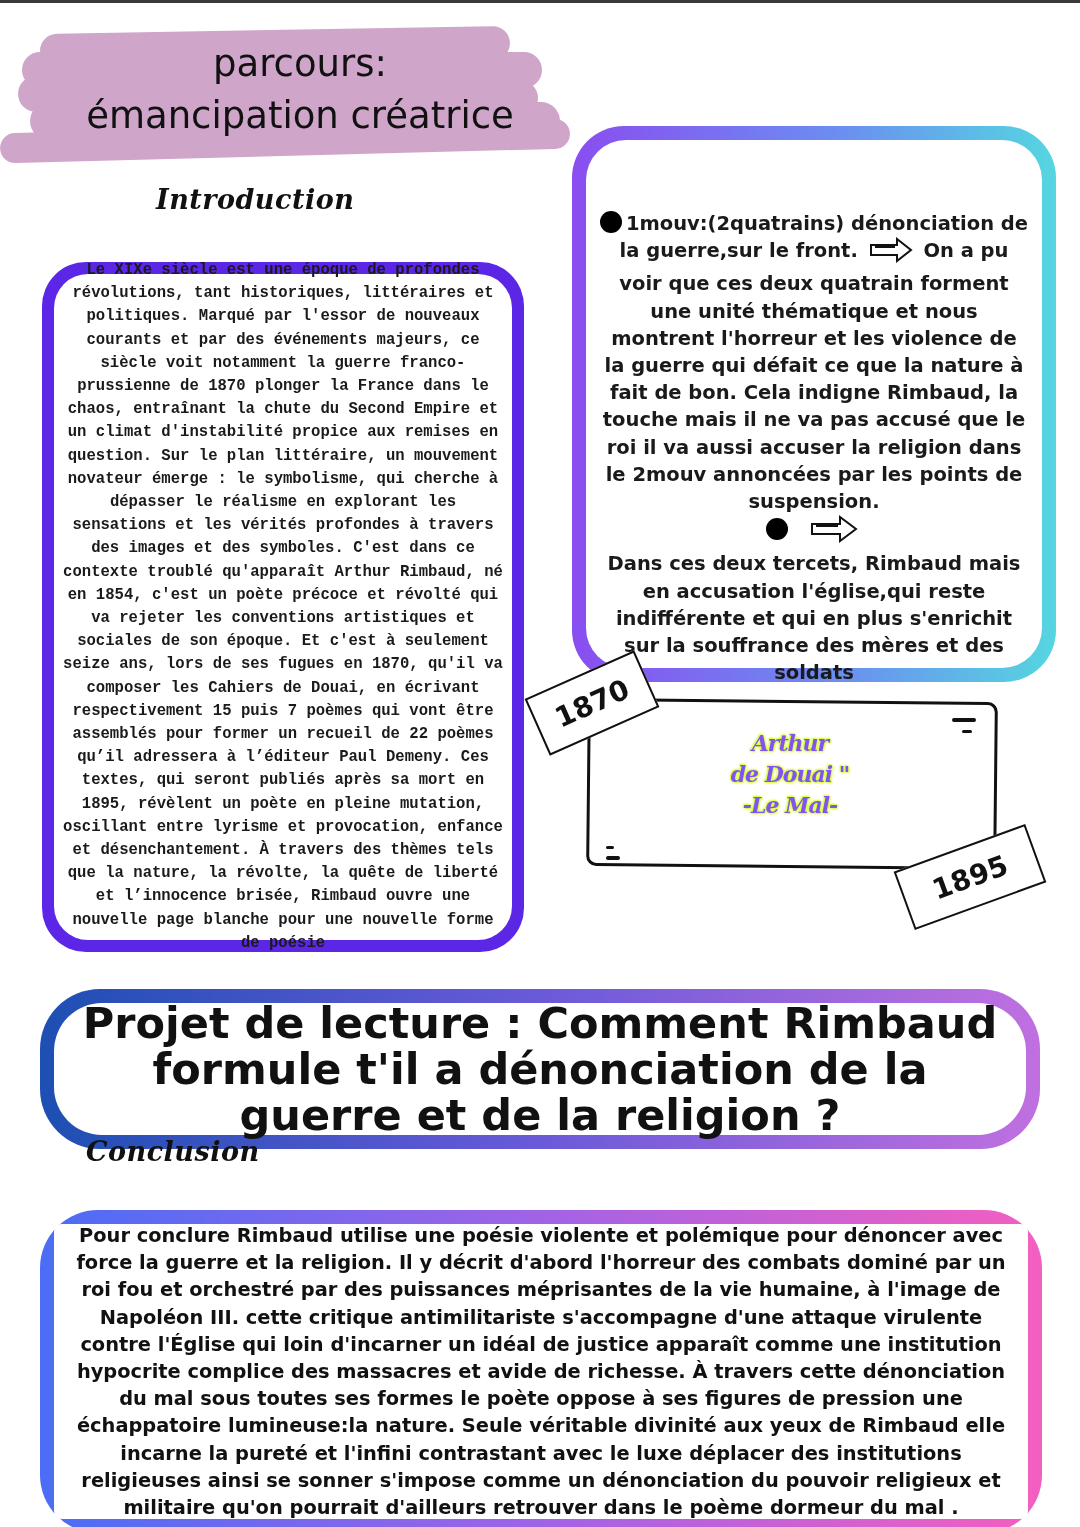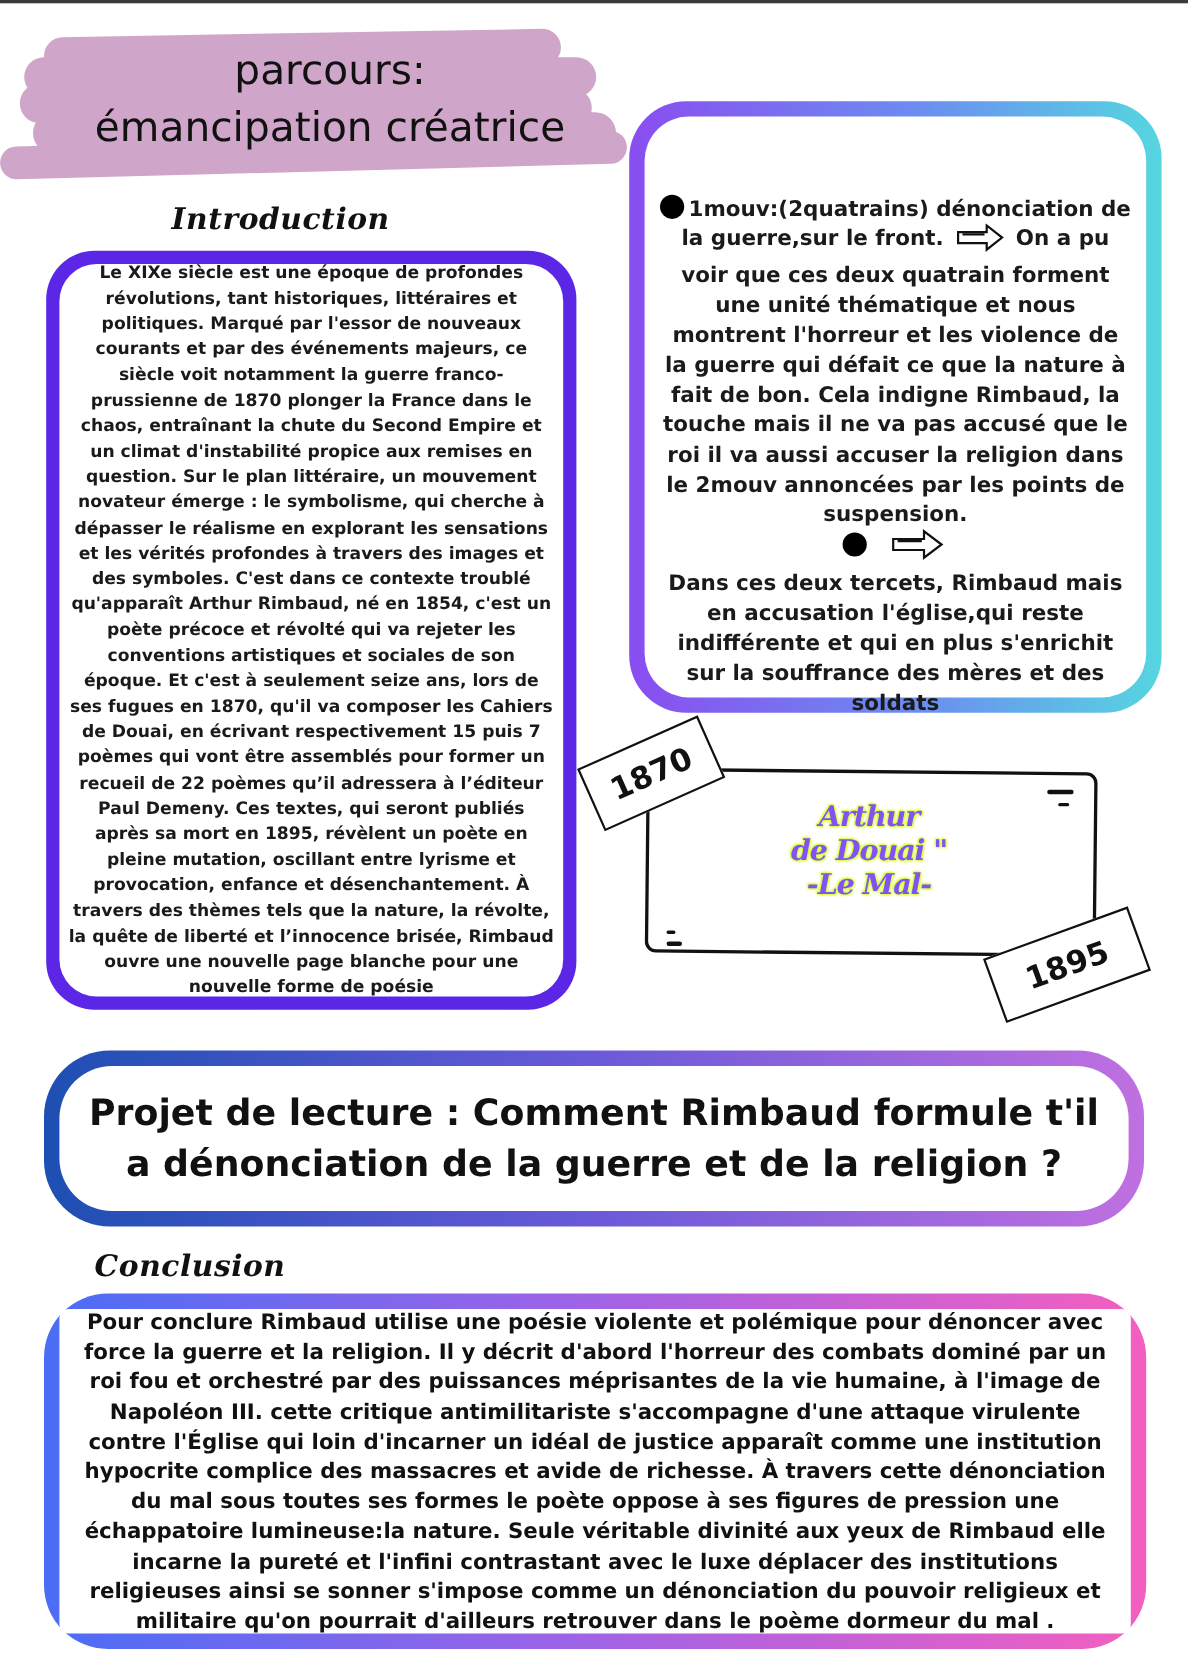--- a/index.html
+++ b/index.html
@@ -15,56 +15,56 @@
       position: absolute; left: 45px; top: 38px; width: 510px; text-align: center;
       font-family: "DejaVu Sans", sans-serif; font-weight: normal; font-size: 37px; line-height: 52px; color: #111;
     }
 
     .section-heading {
       position: absolute; font-family: "DejaVu Serif", serif; font-weight: bold; font-style: italic;
       font-size: 27px; color: #111; letter-spacing: 0.5px;
     }
 
     
-    .card { position: absolute; border-radius: 44px; padding: 12px; }
+    .card { position: absolute; border-radius: 44px; padding: 12px; margin-top: 34px; }
     .card .inner {
       width: 100%; height: 100%; background: #fff; border-radius: 34px;
       display: flex; align-items: center; justify-content: center; text-align: center;
     }
-    .card-intro { left: 42px; top: 228px; width: 482px; height: 690px; background: #5b26e6; }
+    .card-intro { left: 42px; top: 228px; width: 482px; height: 690px; background: #5b26e6; font-family: Liberation Mono, monospace; }
     .card-intro .inner { padding: 10px 8px; }
     .intro-text { font-size: 15.6px; line-height: 23.2px; font-weight: bold; color: #1a1a1a; }
 
     .card-mouv { left: 572px; top: 92px; width: 484px; height: 556px;
       background: linear-gradient(90deg, #8a4df0 0%, #6b8ef0 55%, #55d6e0 100%); border-radius: 52px; padding: 14px; }
     .card-mouv .inner { border-radius: 40px; padding: 18px 12px 60px; align-items: flex-start; padding-top: 70px; }
     .mouv-text { font-size: 19.5px; line-height: 27.2px; font-weight: bold; color: #1a1a1a; }
     .bullet { display: inline-block; width: 22px; height: 22px; border-radius: 50%; background: #000; vertical-align: -3px; margin-right: 4px; }
     .arrow { display: inline-block; vertical-align: -6px; margin: 0 4px; }
 
     
     .sticker-box { position: absolute; left: 587px; top: 700px; width: 410px; height: 168px;
       border: 3px solid #111; border-radius: 10px; transform: rotate(0.6deg); background: #fff; }
     .tape { position: absolute; background: #fff; border: 2.5px solid #111; display: flex; align-items: center; justify-content: center;
       font-weight: bold; font-size: 28px; color: #111; }
     .tape-1870 { left: 532px; top: 672px; width: 120px; height: 62px; transform: rotate(-24deg); }
     .tape-1895 { left: 900px; top: 846px; width: 140px; height: 62px; transform: rotate(-20deg); }
     .sticker-title {
       position: absolute; left: 600px; top: 728px; width: 380px; text-align: center;
-      font-family: "DejaVu Serif", serif; font-style: italic; font-weight: bold; font-size: 26px; line-height: 31px;
+      font-family: "DejaVu Serif", serif; font-style: italic; font-weight: bold; font-size: 22px; line-height: 31px;
       color: #8552f2; letter-spacing: -1px;
       text-shadow: 0 0 2px #d9ff3c, 0 0 3px #d9ff3c, 1px 1px 2px #cfff2e, -1px -1px 2px #cfff2e;
     }
     .dash { position: absolute; background: #111; border-radius: 2px; height: 4px; }
 
     
     .card-projet { left: 40px; top: 955px; width: 1000px; height: 160px; border-radius: 60px; padding: 14px;
       background: linear-gradient(90deg, #1e4fb3 0%, #6a5ad8 50%, #c070e0 100%); }
     .card-projet .inner { border-radius: 48px; }
-    .projet-text { font-size: 33px; line-height: 46px; font-weight: bold; color: #111; padding: 0 18px; }
+    .projet-text { font-size: 43px; line-height: 46px; font-weight: bold; color: #111; padding: 0 18px; }
 
     
     .card-conclu { left: 40px; top: 1176px; width: 1002px; height: 323px; border-radius: 58px; padding: 14px;
       background: linear-gradient(90deg, #4b6df5 0%, #a163e6 50%, #f45fc0 100%); }
     .card-conclu .inner { border-radius: 8px; padding: 8px 12px; }
     .conclu-text { font-size: 19.4px; line-height: 27.2px; font-weight: bold; color: #111; }
   </style>
 </head>
 <body>
 

